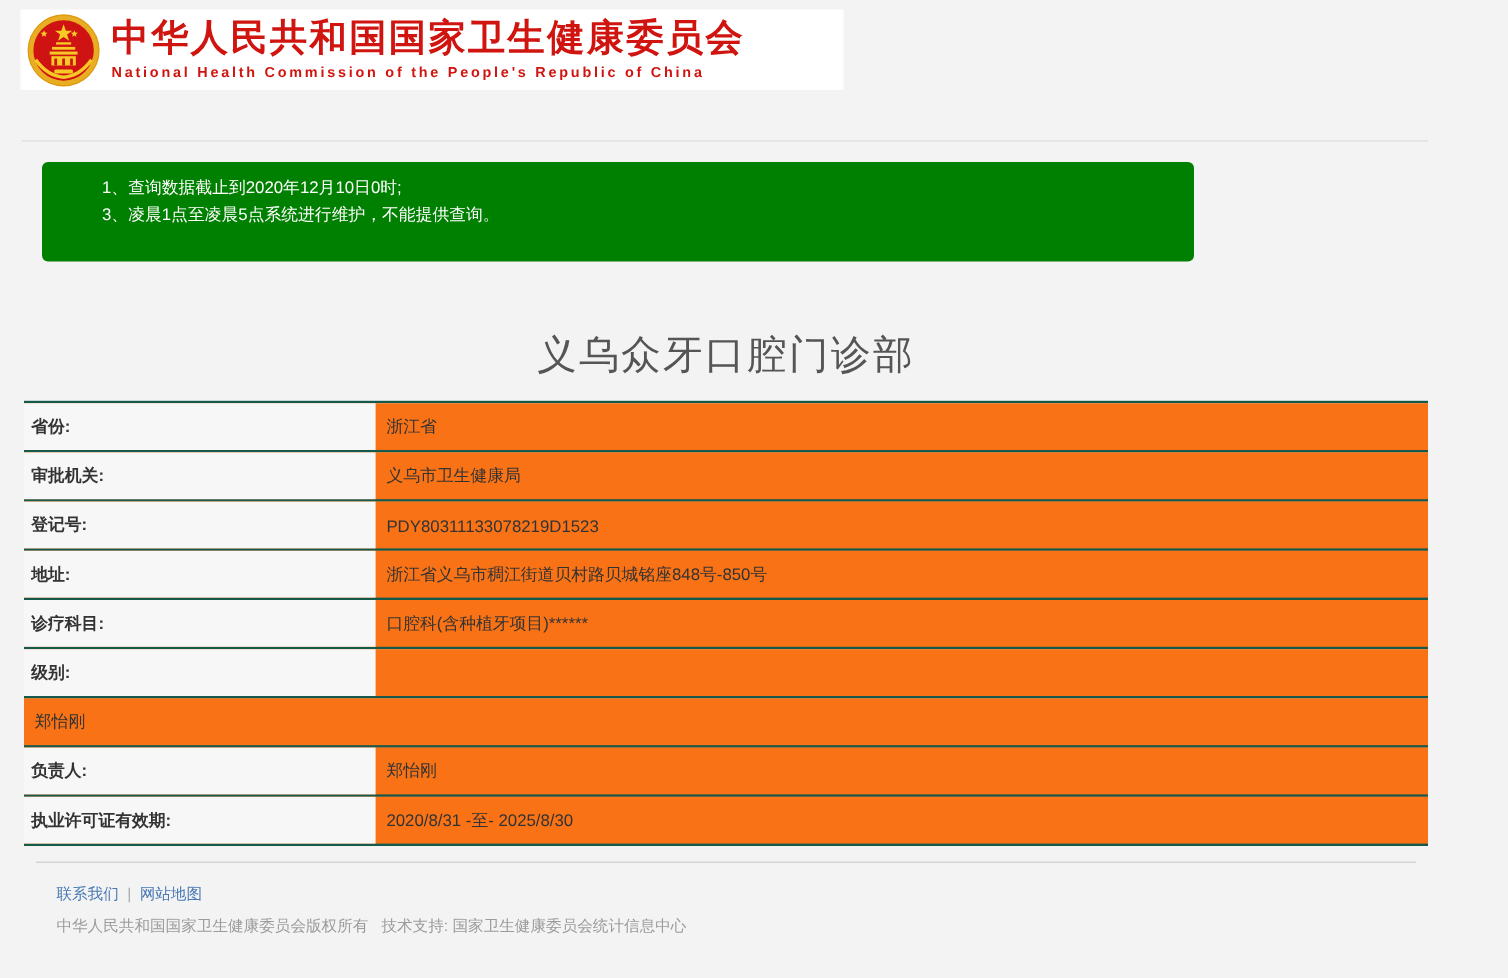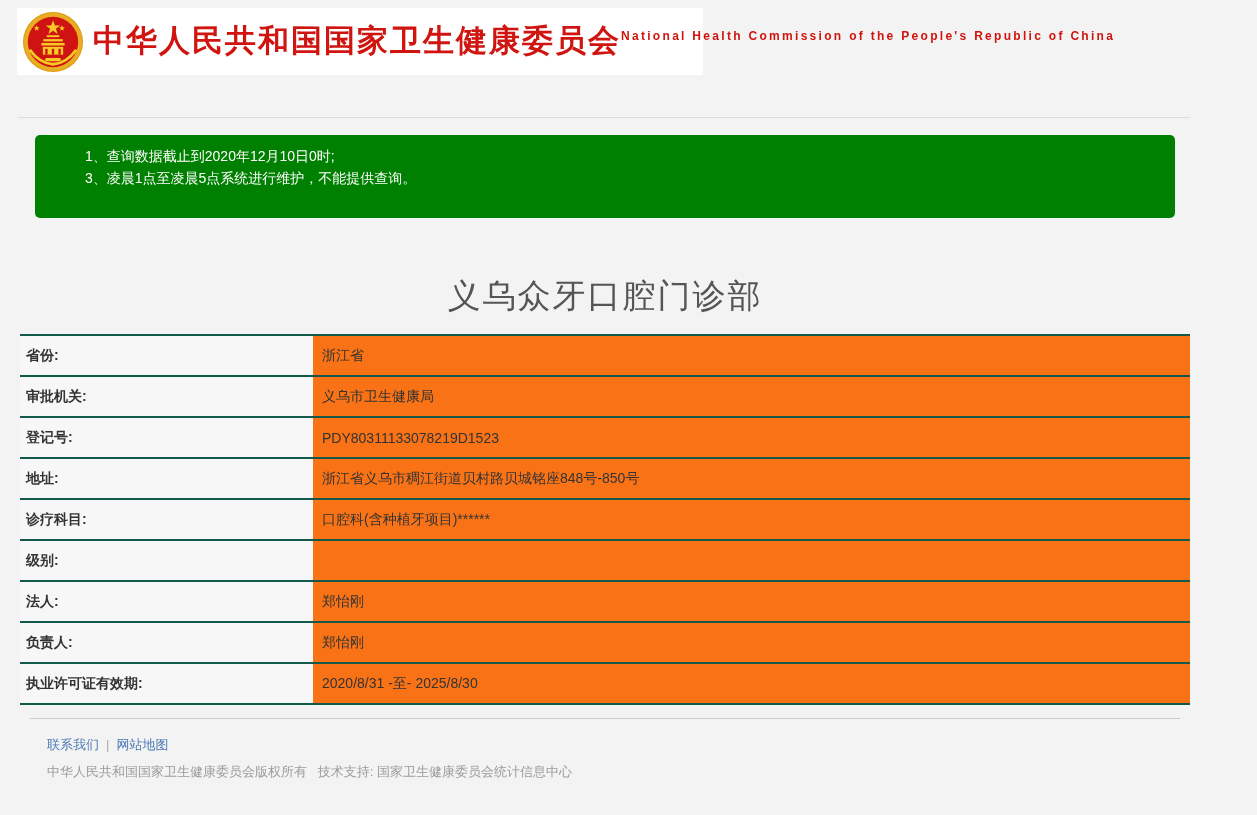--- a/index.html
+++ b/index.html
@@ -8,34 +8,34 @@
     background:#f3f3f3;
     font-family:"Liberation Sans","DejaVu Sans",sans-serif;
   }
   
   .banner{
     position:absolute;left:17px;top:8px;width:686px;height:67px;
     background:#ffffff;display:flex;align-items:center;
     padding-left:5px;box-sizing:border-box;cursor:pointer;
   }
   .banner-emblem{flex:0 0 auto;width:62px;height:62px;margin-right:9px;}
-  .banner-text{display:flex;justify-content:center;}
+  .banner-text{display:flex;flex-direction:column;justify-content:center;}
   .banner-cn{
     font-size:31px;font-weight:bold;color:#d0140f;letter-spacing:2px;
     line-height:1.05;white-space:nowrap;
   }
   .banner-en{
     font-size:12px;font-weight:bold;color:#d0140f;letter-spacing:2.3px;
     margin-top:4px;white-space:nowrap;
   }
   
   .top-divider{position:absolute;left:18px;top:117px;width:1172px;height:1px;background:#dcdcdc;}
   
   .notice{
-    position:absolute;left:35px;top:135px;width:1140px;height:83px;
+    position:absolute;left:35px;top:135px;width:960px;height:83px;
     box-sizing:border-box;background:#008000;border-radius:5px;
     padding:11px 20px 0 50px;
   }
   .notice-line{color:#ffffff;font-size:14px;line-height:21.5px;white-space:nowrap;}
   
   .page-title{
     position:absolute;left:20px;top:252px;width:1170px;text-align:center;
     font-size:33px;letter-spacing:2px;color:#555555;font-weight:normal;
   }
   
@@ -124,21 +124,20 @@
     <div class="detail-value">浙江省义乌市稠江街道贝村路贝城铭座848号-850号</div>
   </div>
   <div class="detail-row">
     <div class="detail-label">诊疗科目:</div>
     <div class="detail-value">口腔科(含种植牙项目)******</div>
   </div>
   <div class="detail-row">
     <div class="detail-label">级别:</div>
   </div>
   <div class="detail-row">
-    <div class="detail-label">法人:</div>
     <div class="detail-value">郑怡刚</div>
   </div>
   <div class="detail-row">
     <div class="detail-label">负责人:</div>
     <div class="detail-value">郑怡刚</div>
   </div>
   <div class="detail-row">
     <div class="detail-label">执业许可证有效期:</div>
     <div class="detail-value">2020/8/31 -至- 2025/8/30</div>
   </div>

